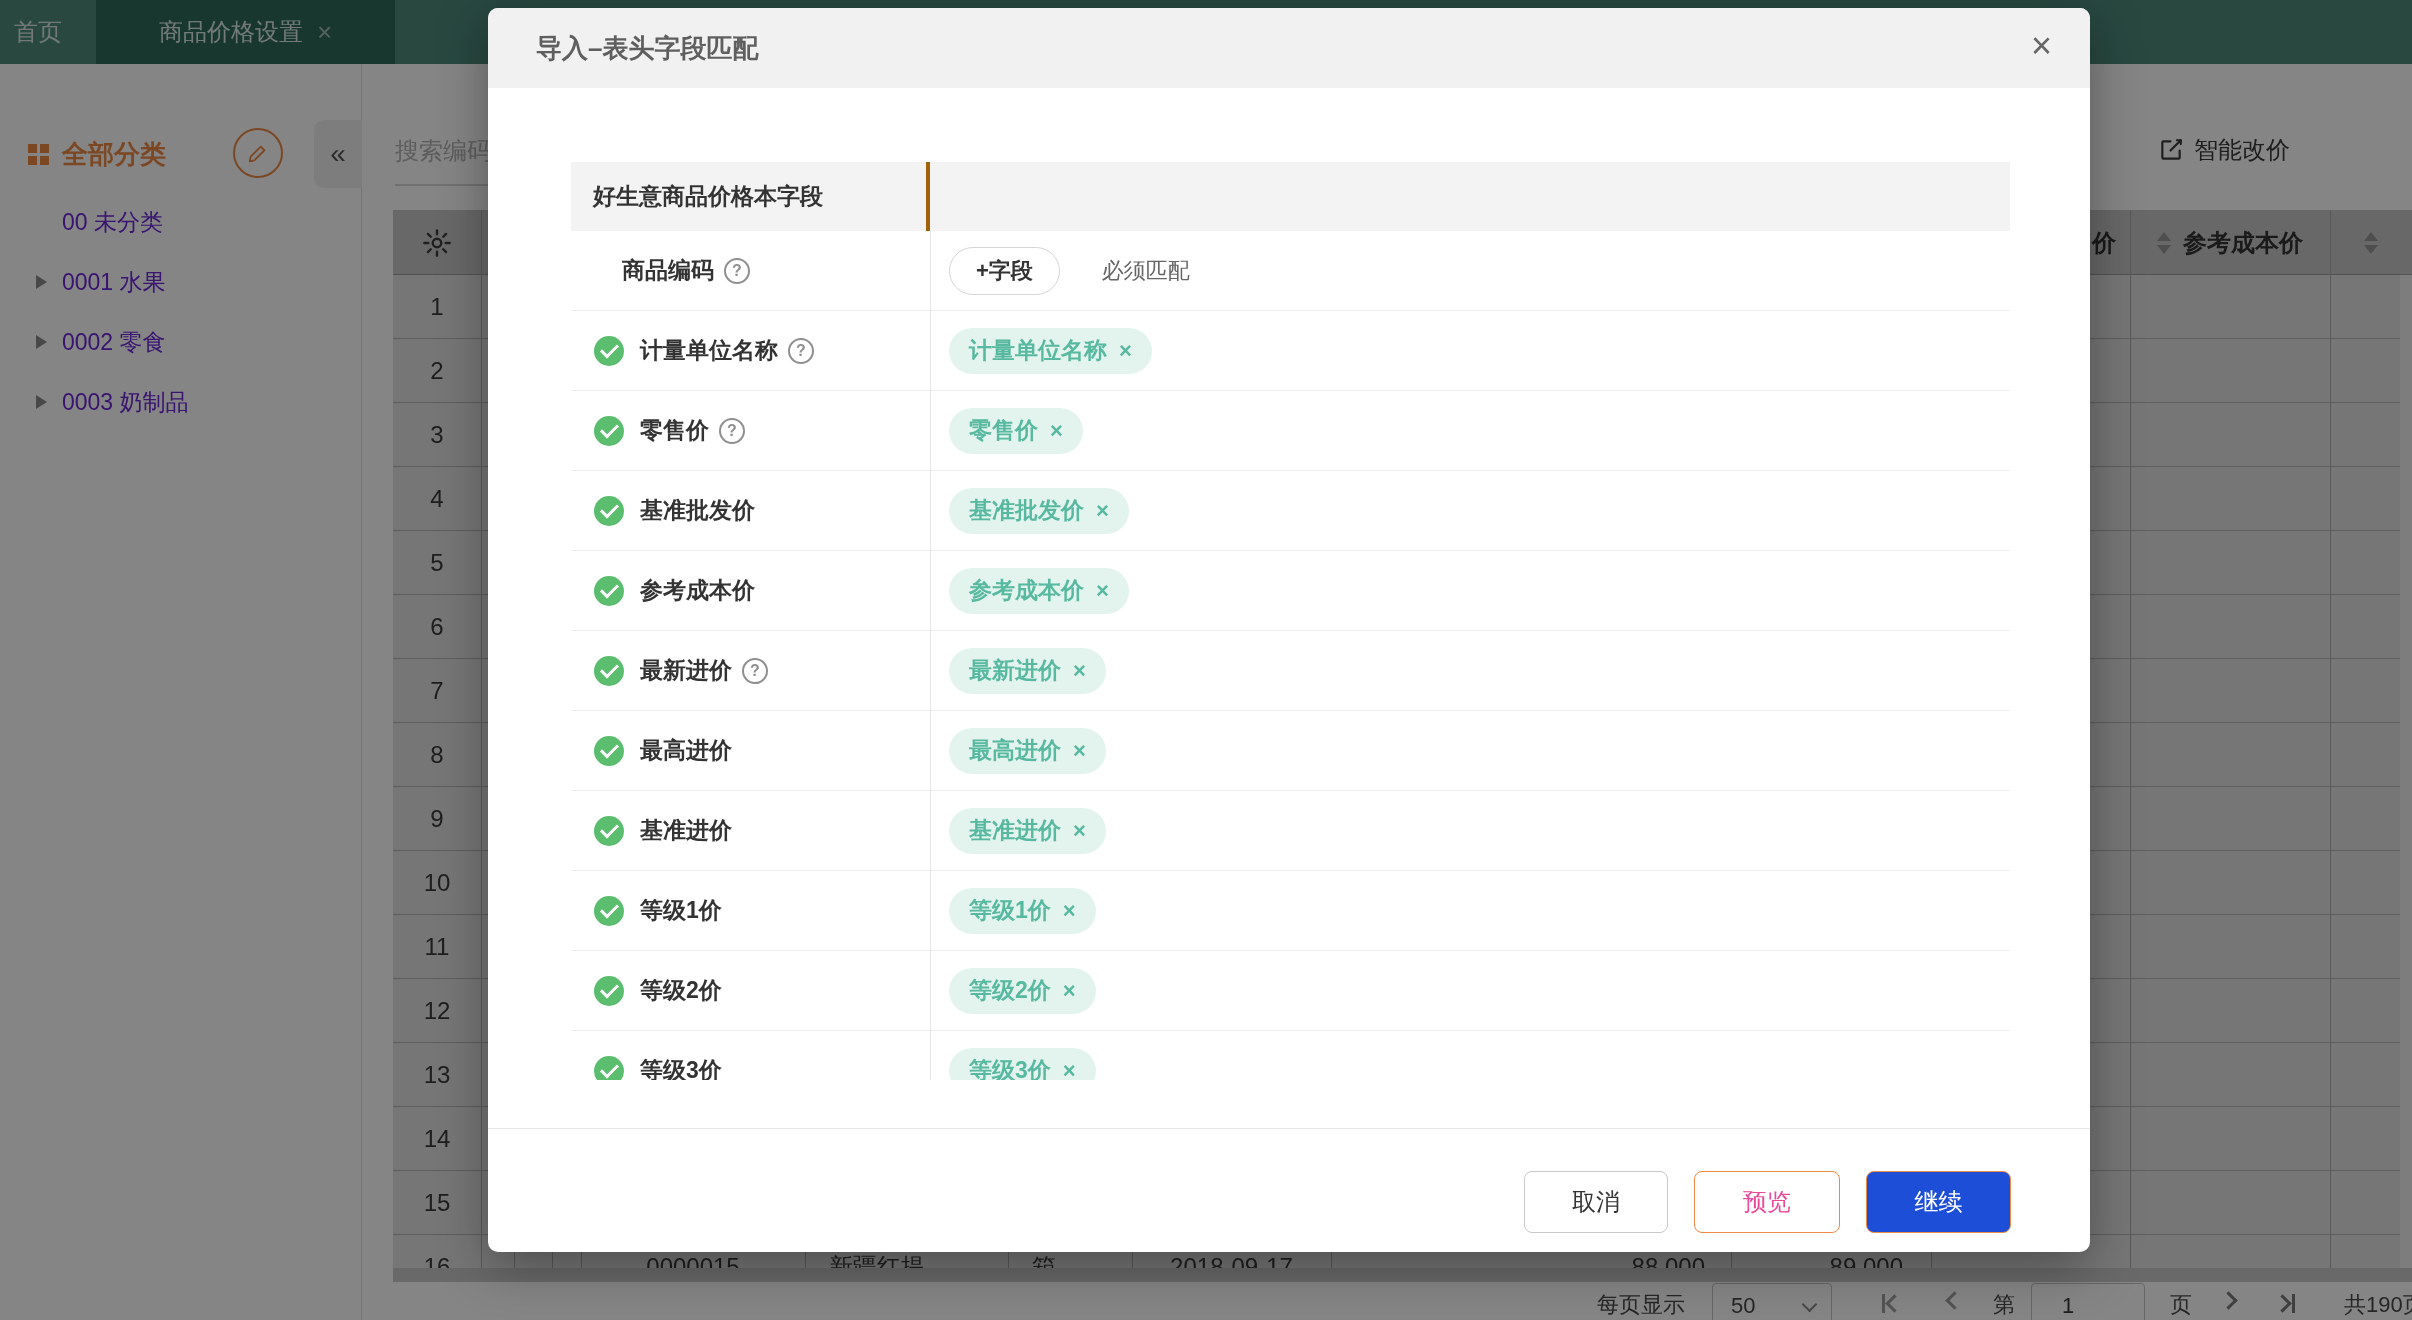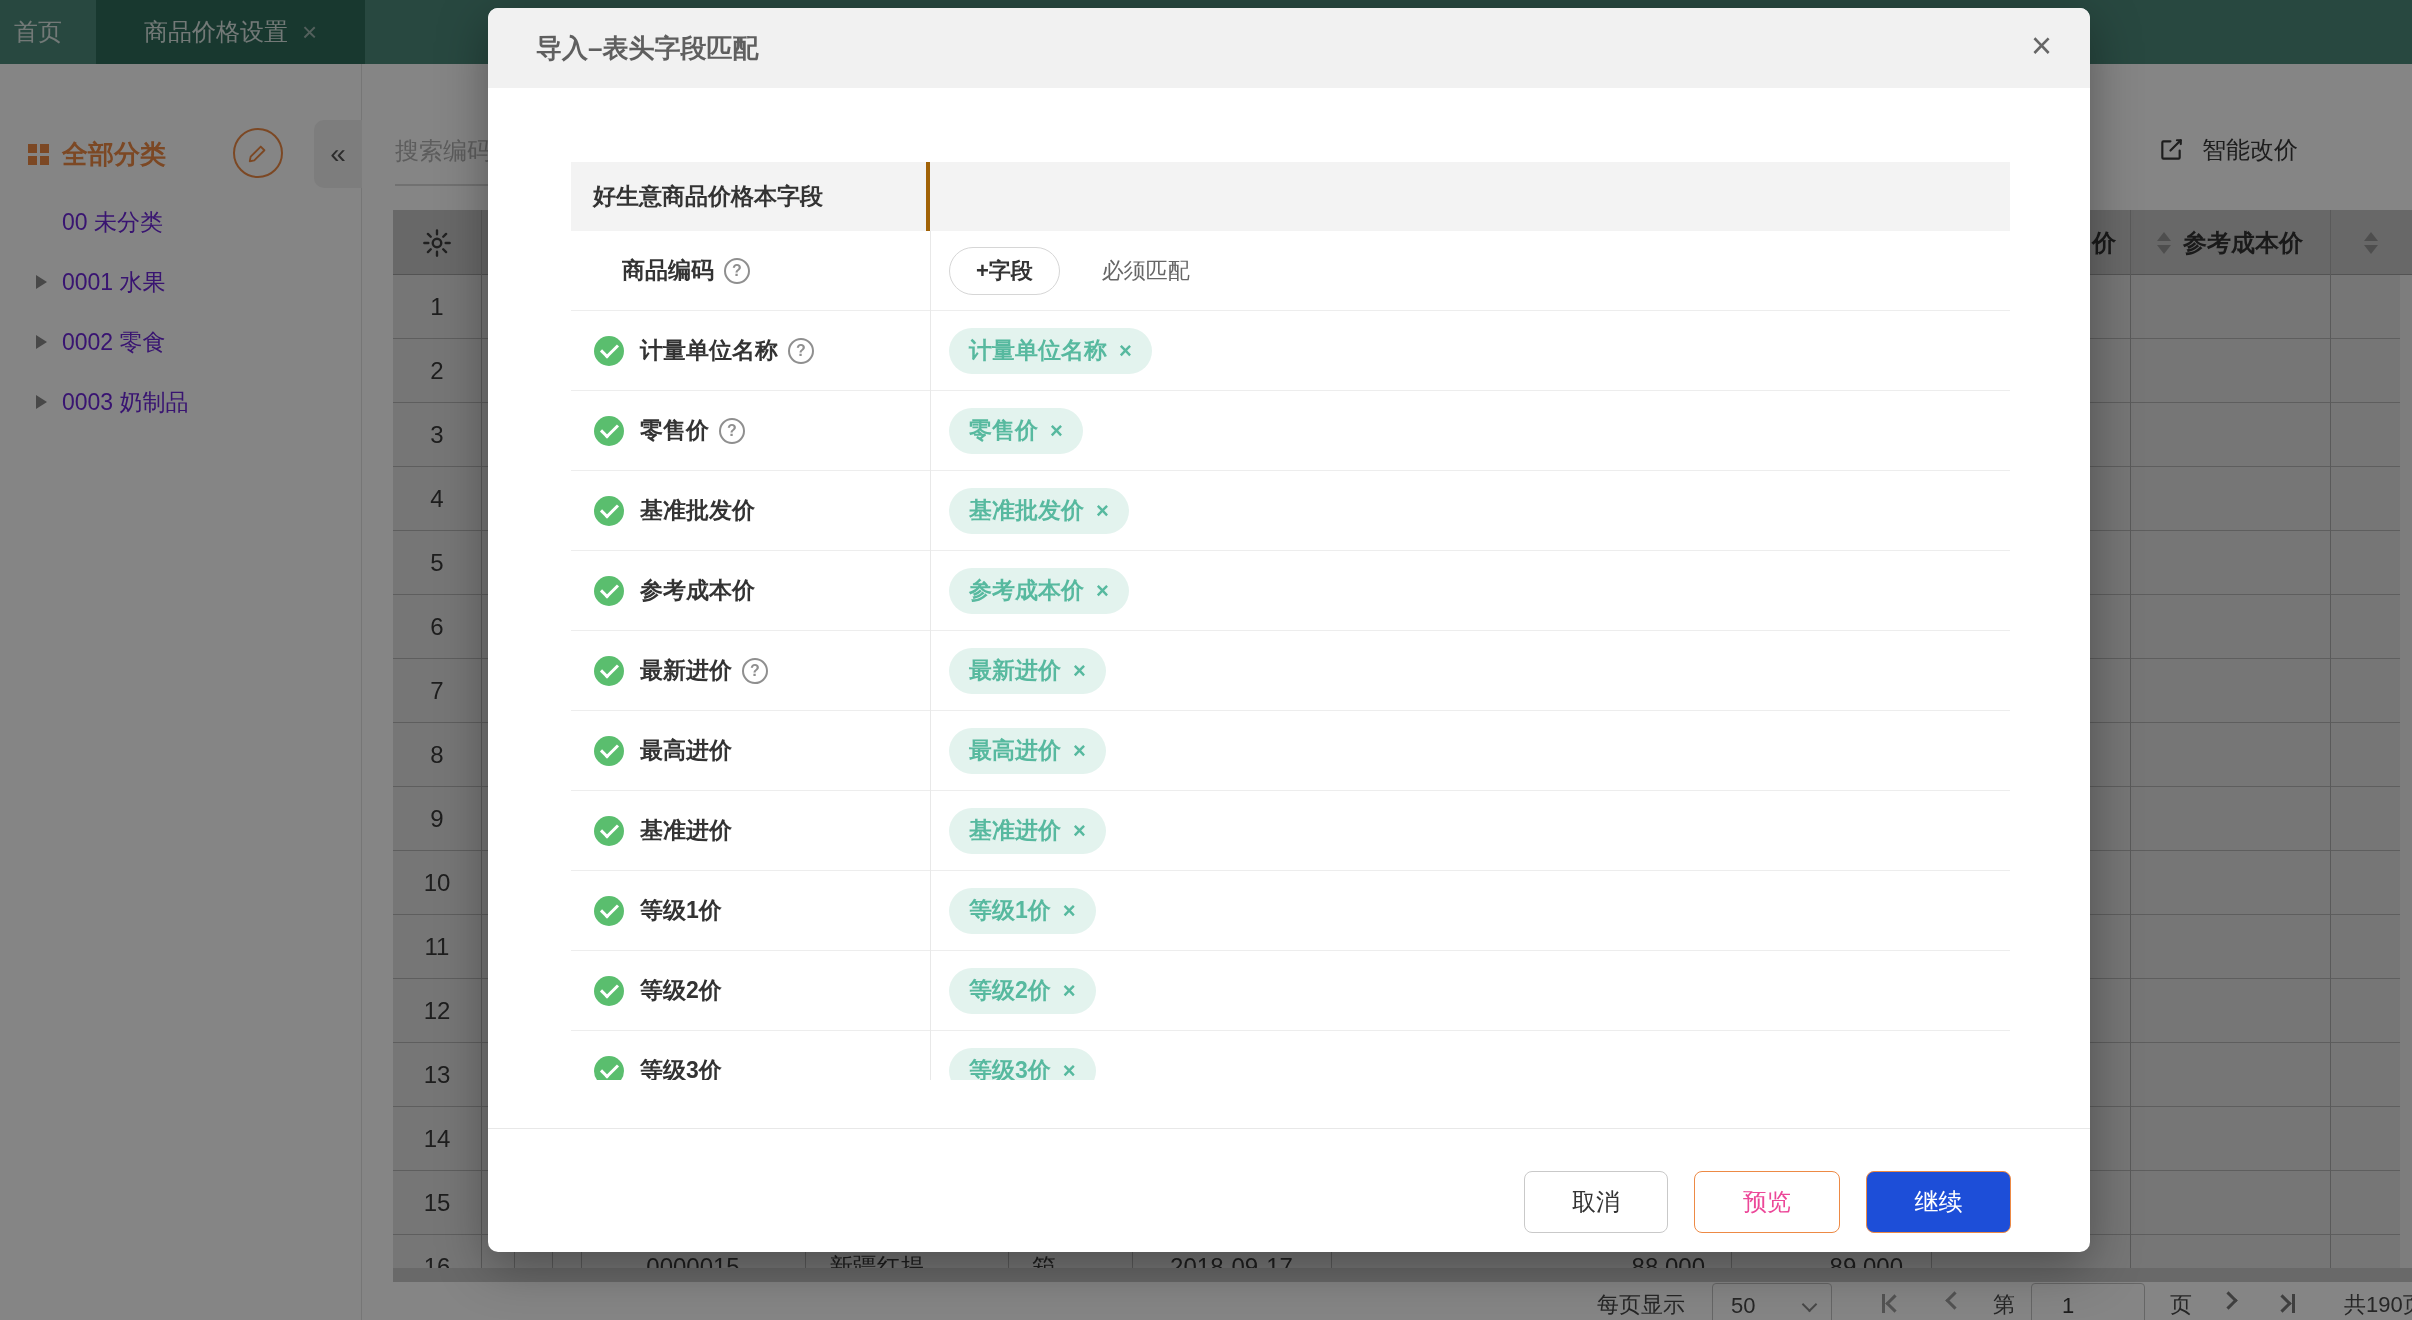--- a/index.html
+++ b/index.html
@@ -4,21 +4,21 @@
 <style>
   * { margin:0; padding:0; box-sizing:border-box; }
   html,body { width:2412px; height:1320px; }
   body { font-family:"Liberation Sans","DejaVu Sans",sans-serif; }
   .screen { position:relative; width:2412px; height:1320px; background:#fff; overflow:hidden; }
 
   
   .topbar { position:absolute; left:0; top:0; width:100%; height:64px; background:#4D8A7B; }
   .tab { position:absolute; top:0; height:64px; display:flex; align-items:center; justify-content:center; font-size:24px; color:#DCE9E5; cursor:pointer; }
   .tab-home { left:0; width:76px; }
-  .tab-active { left:96px; width:269px; background:#2F6B5B; gap:14px; }
+  .tab-active { left:96px; width:299px; background:#2F6B5B; gap:14px; }
   .tab-close { font-size:26px; color:#9FB8B1; line-height:1; }
 
   .sidebar { position:absolute; left:0; top:64px; width:362px; bottom:0; background:#fff; border-right:1px solid #e2e2e2; }
   .sb-head { position:absolute; left:0; top:54px; width:100%; height:72px; }
   .grid-icon { position:absolute; left:28px; top:26px; width:21px; height:21px;
     background:
       linear-gradient(#ED8A45,#ED8A45) 0 0/9px 9px no-repeat,
       linear-gradient(#ED8A45,#ED8A45) 12px 0/9px 9px no-repeat,
       linear-gradient(#ED8A45,#ED8A45) 0 12px/9px 9px no-repeat,
       linear-gradient(#ED8A45,#ED8A45) 12px 12px/9px 9px no-repeat; }
@@ -26,21 +26,21 @@
   .edit-circle { position:absolute; left:233px; top:10px; width:50px; height:50px; border:2px solid #ED8A45; border-radius:50%; display:flex; align-items:center; justify-content:center; cursor:pointer; }
   .collapse-btn { position:absolute; left:314px; top:2px; width:48px; height:68px; background:#EFEFEF; border-radius:10px 0 0 10px; display:flex; align-items:center; justify-content:center; font-size:28px; color:#555; cursor:pointer; }
   .cat-list { position:absolute; left:0; top:128px; width:100%; }
   .cat-item { position:relative; height:60px; display:flex; align-items:center; font-size:23px; color:#6d28d9; cursor:pointer; }
   .cat-item .cat-text { position:absolute; left:62px; }
   .tri { position:absolute; left:36px; width:0; height:0; border-left:11px solid #8a8a8a; border-top:7px solid transparent; border-bottom:7px solid transparent; }
 
   .search-box { position:absolute; left:395px; top:118px; width:300px; height:68px; border-bottom:2px solid #d9d9d9; }
   .search-box input { width:100%; height:100%; border:0; outline:0; background:transparent; font-size:24px; color:#3a3a3a; font-family:inherit; }
   .search-box input::placeholder { color:#b3b3b3; }
-  .smart-btn { position:absolute; left:2158px; top:134px; display:flex; align-items:center; gap:18px; font-size:24px; color:#3a3a3a; cursor:pointer; }
+  .smart-btn { position:absolute; left:2158px; top:134px; display:flex; align-items:center; gap:10px; font-size:24px; color:#3a3a3a; cursor:pointer; }
 
   .bg-table { position:absolute; left:393px; top:210px; right:0; height:1058px; background:#e3e3e3; overflow:hidden; }
   .bgt-header { position:absolute; left:0; top:0; right:0; height:65px; background:#c8c8c8; border-bottom:1px solid #9f9f9f; }
   .gear-cell { position:absolute; left:0; top:0; width:88px; height:65px; display:flex; align-items:center; justify-content:center; cursor:pointer; }
   .hdr-price-partial { position:absolute; left:1538px; top:0; width:199px; line-height:65px; text-align:right; padding-right:14px; font-size:24px; font-weight:700; color:#333; }
   .hdr-refcost { position:absolute; left:1737px; top:0; width:200px; height:65px; display:flex; align-items:center; justify-content:center; gap:12px; font-size:24px; font-weight:700; color:#333; }
   .hdr-sort5 { position:absolute; left:1937px; top:0; width:82px; height:65px; display:flex; align-items:center; justify-content:center; }
   .sort { display:inline-flex; flex-direction:column; gap:4px; cursor:pointer; }
   .sort .up { width:0; height:0; border-left:7px solid transparent; border-right:7px solid transparent; border-bottom:9px solid #969696; }
   .sort .dn { width:0; height:0; border-left:7px solid transparent; border-right:7px solid transparent; border-top:9px solid #969696; }

